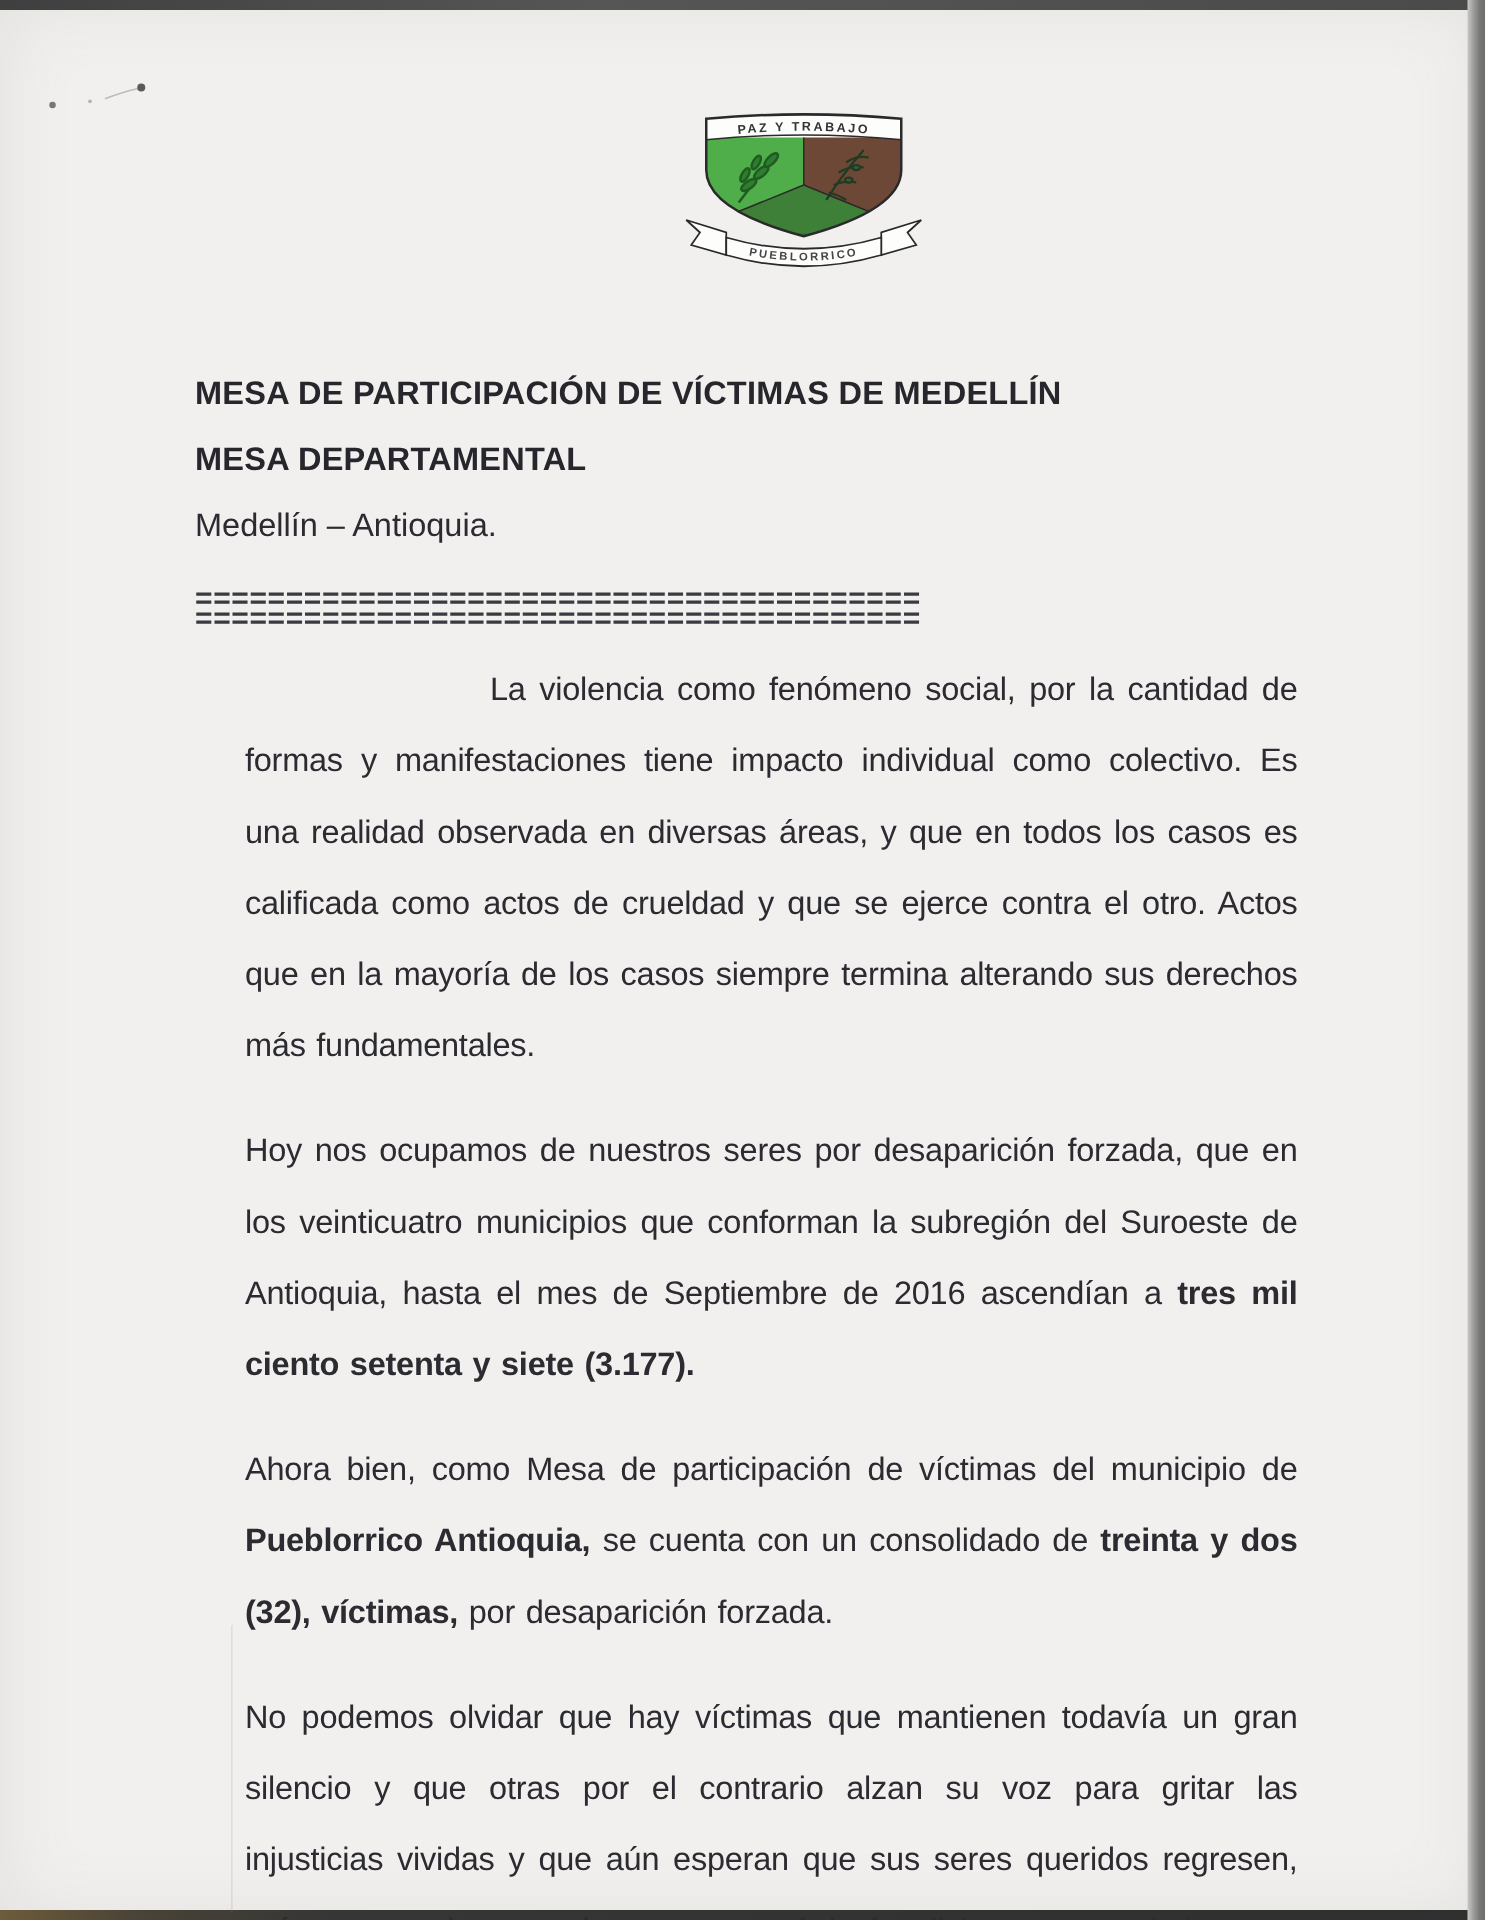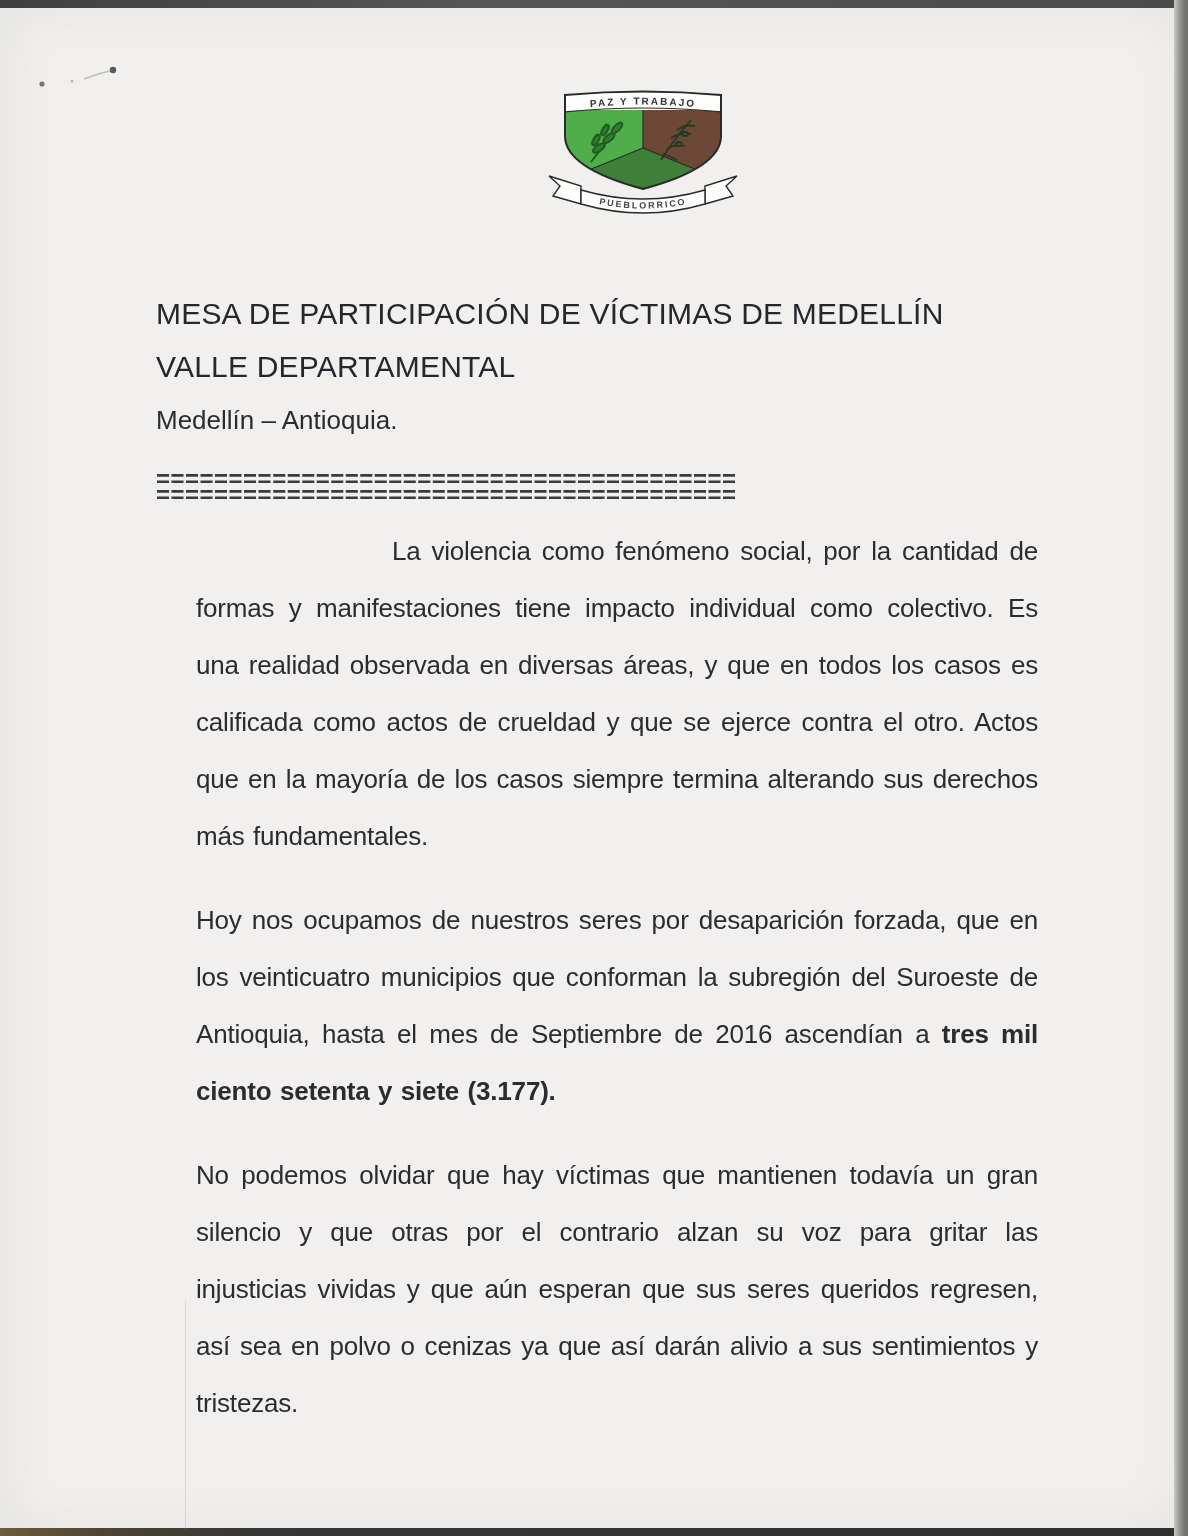--- a/index.html
+++ b/index.html
@@ -33,21 +33,21 @@
   }
   .pen-mark { position:absolute; left:28px; top:58px; }
 
   .crest { position:absolute; left:543px; top:86px; }
 
   .text-col {
     position:absolute; left:156px; top:297px; width:882px;
     font-size:26px; line-height:34px;
   }
   .salutation { margin-bottom:22px; }
-  .addr-line  { font-weight:400; font-size:30px; letter-spacing:0.2px; margin-bottom:19px; color:#26262c; }
+  .addr-line  { font-weight:700; font-size:26px; letter-spacing:0.2px; margin-bottom:19px; color:#26262c; }
   .location   { margin-bottom:30px; }
   .divider    { font-weight:700; font-size:24px; line-height:12px; letter-spacing:0.5px;
                 color:#3a3a42; margin-bottom:4px; white-space:nowrap; overflow:hidden; }
   .divider-wrap { margin-bottom:22px; padding-top:6px; }
   .greeting   { margin-bottom:20px; }
   .para {
     text-align:justify; line-height:57px; margin-bottom:27px;
     word-spacing:1.5px; letter-spacing:-0.2px;margin-left:40px;
   }
   .para.indent-first { text-indent:196px; }
@@ -143,31 +143,32 @@
     <path d="M38,104 Q100,122 162,104 L162,118 Q100,136 38,118 Z" fill="#fdfdfb" stroke="#2a2a2a" stroke-width="1.4"></path>
     <text font-family="Liberation Sans, sans-serif" font-size="9" font-weight="700" fill="#44444a" letter-spacing="2">
       <textPath href="#ribbonPath" startOffset="50%" text-anchor="middle">PUEBLORRICO</textPath>
     </text>
   </svg>
 
   <div class="text-col">
 
 
     <p class="addr-line">MESA DE PARTICIPACIÓN DE VÍCTIMAS DE MEDELLÍN</p>
-    <p class="addr-line">VALLE DEPARTAMENTAL</p>
+    <p class="addr-line">MESA DEPARTAMENTAL</p>
 
     <p class="location">Medellín – Antioquia.</p>
 
     <div class="divider-wrap">
       <div class="divider">========================================</div>
       <div class="divider">========================================</div>
     </div>
 
 
     <p class="para indent-first"><span>La violencia como fenómeno social, por la cantidad de formas y manifestaciones tiene impacto individual como colectivo. Es una realidad observada en diversas áreas, y que en todos los casos es calificada como actos de crueldad y que se ejerce contra el otro. Actos que en la mayoría de los casos siempre termina alterando sus derechos más fundamentales.</span></p>
 
     <p class="para"><span>Hoy nos ocupamos de nuestros seres por desaparición forzada, que en los veinticuatro municipios que conforman la subregión del Suroeste de Antioquia, hasta el mes de Septiembre de 2016 ascendían a </span><span class="b">tres mil ciento setenta y siete (3.177).</span></p>
 
+    <p class="para"><span>Ahora bien, como Mesa de participación de víctimas del municipio de </span><span class="b">Pueblorrico Antioquia,</span><span> se cuenta con un consolidado de </span><span class="b">treinta y dos (32), víctimas,</span><span> por desaparición forzada.</span></p>
 
     <p class="para"><span>No podemos olvidar que hay víctimas  que mantienen todavía un gran silencio y que otras por el contrario alzan su voz para gritar las injusticias vividas y que aún esperan que sus seres queridos regresen, así sea en polvo o cenizas ya que así darán  alivio  a sus sentimientos y tristezas.</span></p>
 
   </div>
 </div>
 
 </body></html>

